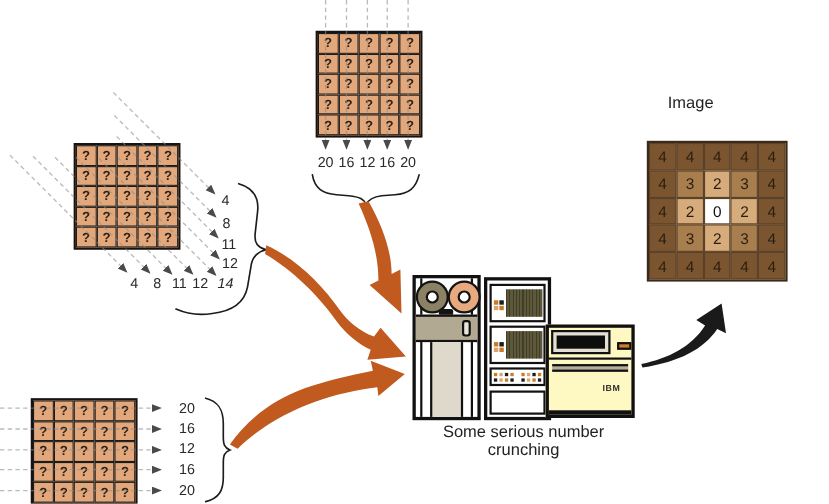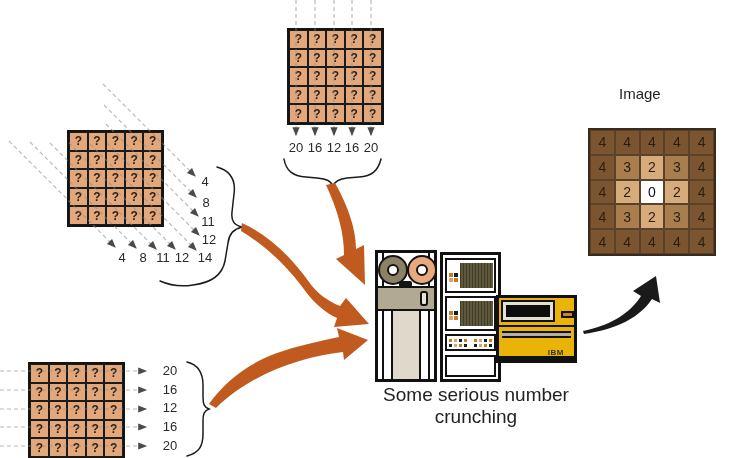--- a/index.html
+++ b/index.html
@@ -13,39 +13,39 @@
          font-size:12px;font-weight:600;color:#2e2014;background:#e2a87c;}
   
   #recon-grid{position:absolute;left:588px;top:128px;display:grid;
          grid-template-columns:repeat(5,1fr);grid-template-rows:repeat(5,1fr);
          width:124px;height:124px;border:2px solid #3b2a18;}
   #recon-grid .cell{border:1px solid #5a422a;display:flex;align-items:center;justify-content:center;
          font-size:14px;color:#261b0e;}
   
   .num{position:absolute;width:26px;text-align:center;font-size:13px;color:#2a2a2a;}
   
-  #recon-title{position:absolute;left:607px;top:85px;font-size:15px;line-height:18px;color:#1f1f1f;margin-left:12px;}
+  #recon-title{position:absolute;left:607px;top:85px;font-size:15px;line-height:18px;color:#1f1f1f;}
   #crunch-caption{position:absolute;left:370px;top:384px;width:212px;text-align:center;
-         font-size:19px;color:#222;}
+         font-size:15px;color:#222;}
   
   #overlay{position:absolute;left:0;top:0;width:754px;height:458px;pointer-events:none;}
   
   .machine{position:absolute;border:3px solid #111;background:#fff;box-sizing:border-box;}
   .abs{position:absolute;box-sizing:border-box;}
   #tape-drive{left:375px;top:250px;width:62px;height:132px;}
   .sideline{position:absolute;top:0;bottom:0;width:2px;background:#111;}
   .reel{position:absolute;width:26px;height:26px;border-radius:50%;border:2.5px solid #141414;}
   .hub{position:absolute;left:50%;top:50%;width:8px;height:8px;margin:-6px 0 0 -6px;
        background:#fff;border:2px solid #141414;border-radius:50%;}
   #rack-unit{left:440px;top:252px;width:61px;height:130px;}
   .rackbox{position:absolute;border:2px solid #111;background:#fff;box-sizing:border-box;}
   .screen-olive{position:absolute;background:#5c5839;
        background-image:repeating-linear-gradient(90deg,rgba(0,0,0,.3) 0 1px,transparent 1px 3px);}
   .lightsq{position:absolute;width:4px;height:4px;}
-  #ibm-unit{left:496px;top:295px;width:81px;height:68px;background:#eab308;}
+  #ibm-unit{left:496px;top:295px;width:81px;height:85px;background:#fef9c3;}
   #ibm-label{position:absolute;right:10px;top:50px;font-size:8px;font-weight:bold;
        color:#33312c;letter-spacing:.5px;}
 </style>
 </head>
 <body>
 
 <div id="canvas">
 
   <div id="grid-top" class="qgrid" style="left:287px;top:28px;">
       <div class="cell">?</div>
@@ -281,19 +281,19 @@
     <span class="num" style="left: 339px; top: 140px;">16</span>
     <span class="num" style="left: 358px; top: 140px;">20</span>
     <span class="num" style="left: 192px; top: 174px;">4</span>
     <span class="num" style="left: 193px; top: 195px;">8</span>
     <span class="num" style="left: 195px; top: 214px;">11</span>
     <span class="num" style="left: 196px; top: 232px;">12</span>
     <span class="num" style="left: 109px; top: 250px;">4</span>
     <span class="num" style="left: 130px; top: 250px;">8</span>
     <span class="num" style="left: 150px; top: 250px;">11</span>
     <span class="num" style="left: 169px; top: 250px;">12</span>
-    <span class="num" style="left: 192px; top: 250px;">14</span>
+    <span class="num" style="left: 192px; top: 250px; font-style: italic;">14</span>
     <span class="num" style="left: 157px; top: 363px;">20</span>
     <span class="num" style="left: 157px; top: 382px;">16</span>
     <span class="num" style="left: 157px; top: 400px;">12</span>
     <span class="num" style="left: 157px; top: 419px;">16</span>
     <span class="num" style="left: 157px; top: 438px;">20</span>
   </div>
 
 </body></html>

